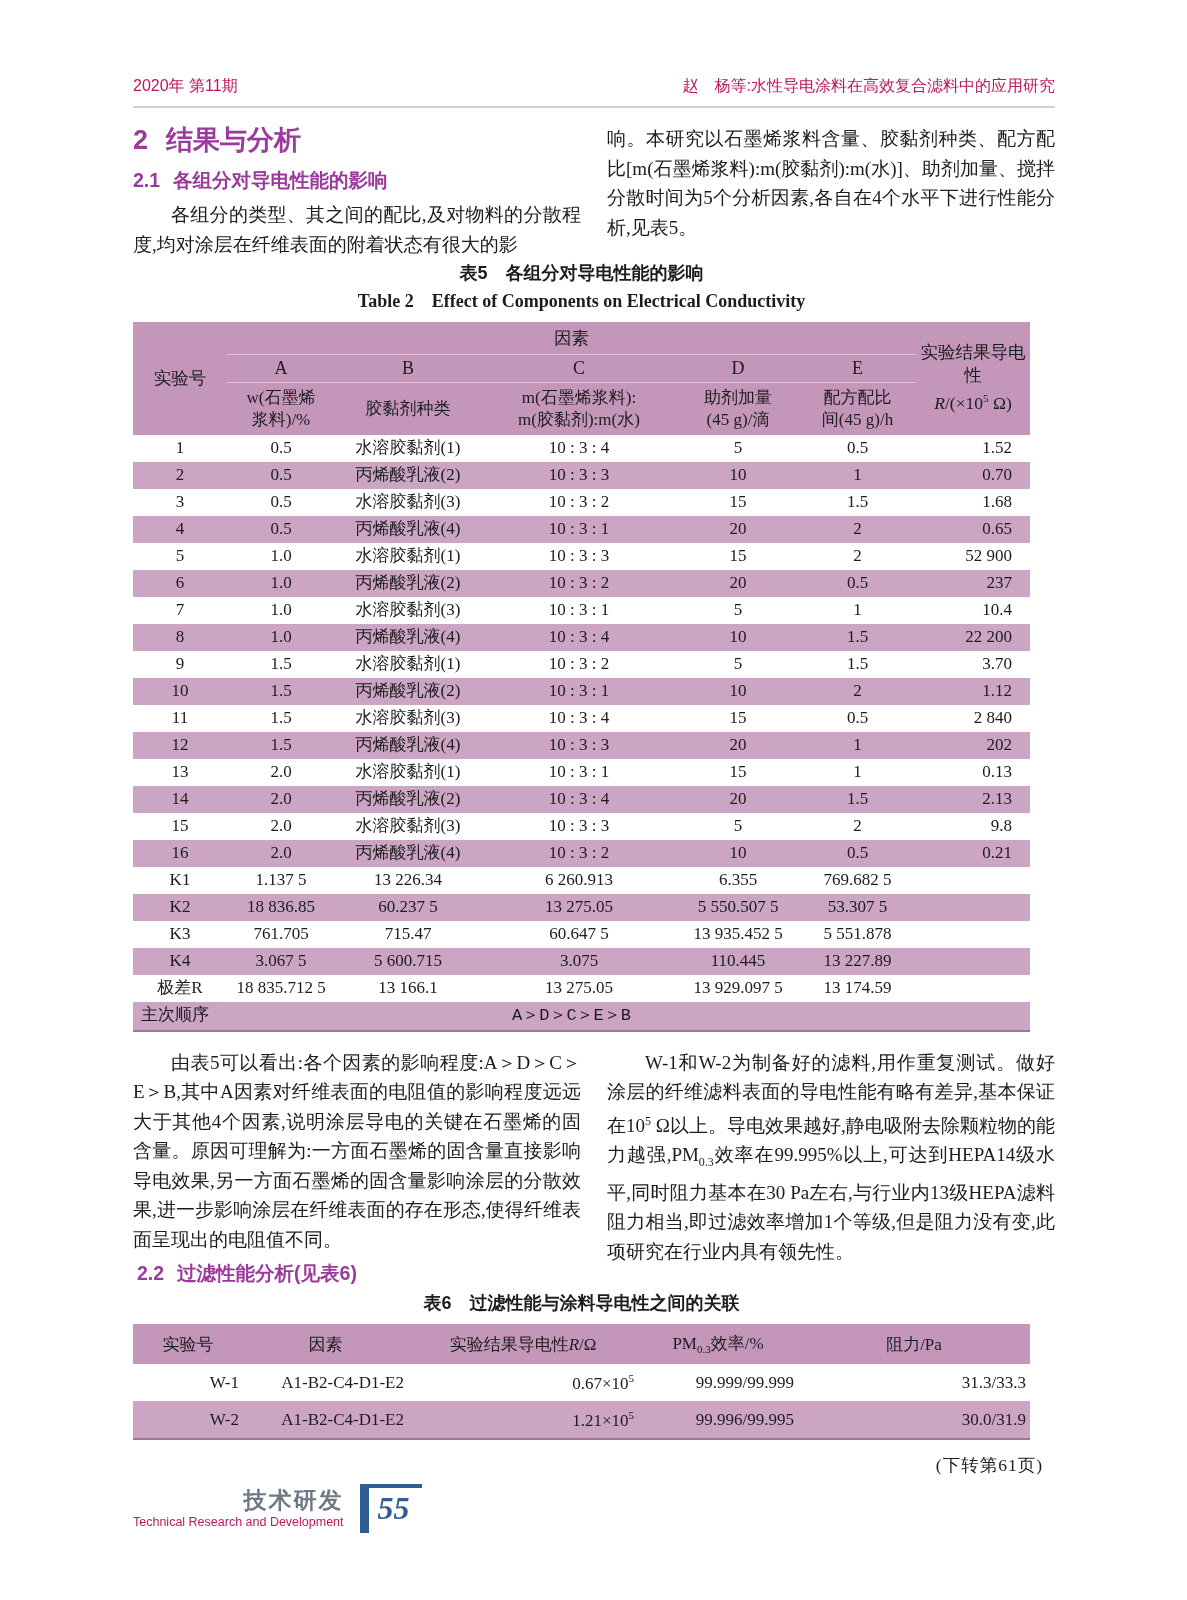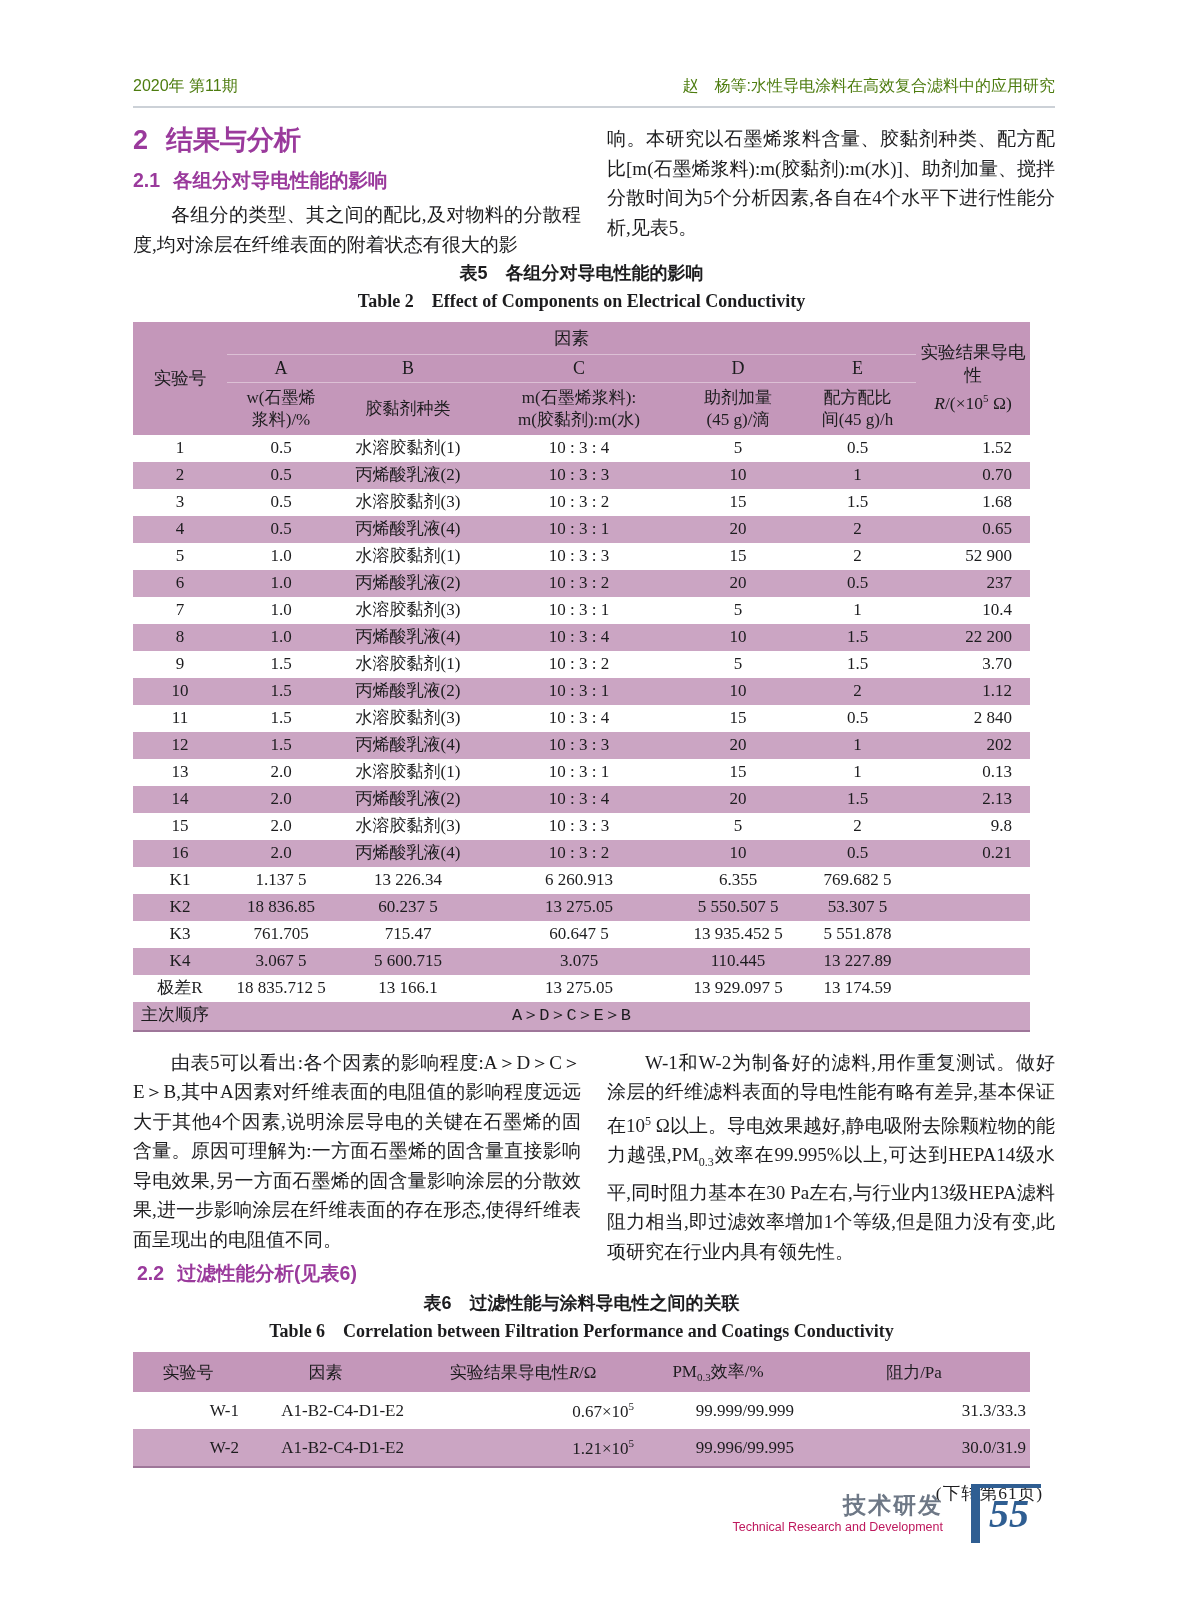--- a/index.html
+++ b/index.html
@@ -7,21 +7,21 @@
     width:1187px;height:1600px;position:relative;background:#ffffff;
     font-family:"Liberation Serif","DejaVu Serif",serif;color:#1c1c1e;
     overflow:hidden;
   }
   .content{position:absolute;left:133px;top:76px;width:922px;}
 
   
   .runhead{
     display:flex;justify-content:space-between;align-items:flex-end;
     font-family:"Liberation Sans","DejaVu Sans",sans-serif;
-    font-size:16px;color:#4d7c0f;padding-bottom:9px;border-bottom:2px solid #ccd1d7;
+    font-size:16px;color:#be185d;padding-bottom:9px;border-bottom:2px solid #ccd1d7;
   }
 
   
   .h2{display:flex;gap:18px;align-items:baseline;color:#9a3a9c;
       font-family:"Liberation Sans","DejaVu Sans",sans-serif;
       font-weight:bold;font-size:27px;line-height:32px;margin:0 0 12px 0;}
   .h3{display:flex;gap:13px;align-items:baseline;color:#9a3a9c;
       font-family:"Liberation Sans","DejaVu Sans",sans-serif;
       font-weight:bold;font-size:19.5px;line-height:24px;margin:0 0 8px 0;}
 
@@ -60,27 +60,27 @@
   #table6 thead th{background:#c497ba;height:40px;padding:0 4px;}
   #table6 td{text-align:right;height:37px;padding:0 4px;}
   #table6 tbody tr:nth-child(even) td{background:#cba5c3;}
   #table6 tbody tr:last-child{border-bottom:2px solid #9e7699;}
   #table6 sub,#table5 sub{font-size:11px;}
   #table6 sup,#table5 sup{font-size:11px;}
 
   
   .continued{width:910px;text-align:right;font-size:17.5px;margin-top:13px;letter-spacing:1px;}
   .brand{position:absolute;left:133px;top:1484px;width:908px;
-         display:flex;justify-content:flex-end;align-items:center;gap:28px;}
+         display:flex;align-items:center;gap:16px;}
   .brand-text{text-align:right;font-family:"Liberation Sans","DejaVu Sans",sans-serif;}
   .brand-cn{font-weight:bold;font-size:23px;color:#6e7886;letter-spacing:2px;line-height:24px;}
   .brand-en{font-size:12.5px;color:#be185d;margin-top:3px;}
   .pagemark{border-top:4px solid #2f5e92;border-left:9px solid #2f5e92;
             padding:2px 12px 6px 9px;}
-  .pnum{font-style:italic;font-weight:600;font-size:40px;color:#2f5e92;
+  .pnum{font-style:italic;font-weight:600;font-size:32px;color:#2f5e92;
         font-family:"Liberation Serif","DejaVu Serif",serif;}
 </style>
 </head>
 <body>
 
 <div class="content">
 
   <div class="runhead">
     <span>2020年 第11期</span>
     <span>赵　杨等:水性导电涂料在高效复合滤料中的应用研究</span>
@@ -359,21 +359,20 @@
         <span>2.2</span>
         <span>过滤性能分析(见表6)</span>
       </div>
     </div>
     <div class="col">
       <p class="para indent"><span>W-1和W-2为制备好的滤料,用作重复测试。做好涂层的纤维滤料表面的导电性能有略有差异,基本保证在10</span><sup>5</sup><span> Ω以上。导电效果越好,静电吸附去除颗粒物的能力越强,PM</span><sub>0.3</sub><span>效率在99.995%以上,可达到HEPA14级水平,同时阻力基本在30 Pa左右,与行业内13级HEPA滤料阻力相当,即过滤效率增加1个等级,但是阻力没有变,此项研究在行业内具有领先性。</span></p>
     </div>
   </div>
 
   <div class="cap cap-cn">表6　过滤性能与涂料导电性之间的关联</div>
-  <div class="cap cap-en">Table 6　Correlation between Filtration Performance and Coatings Conductivity</div>
 
   <table id="table6">
     <colgroup>
       <col style="width:110px">
         <col style="width:165px">
         <col style="width:230px">
       <col style="width:160px">
         <col style="width:232px">
     </colgroup>
     <thead>

